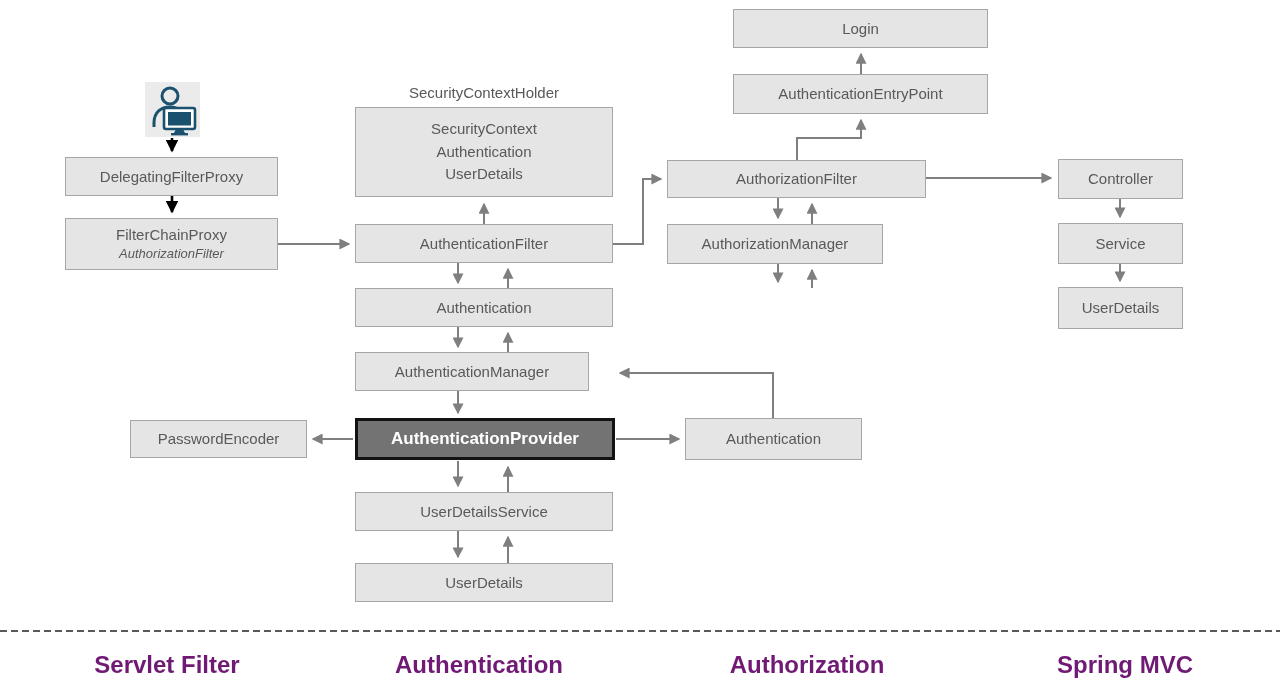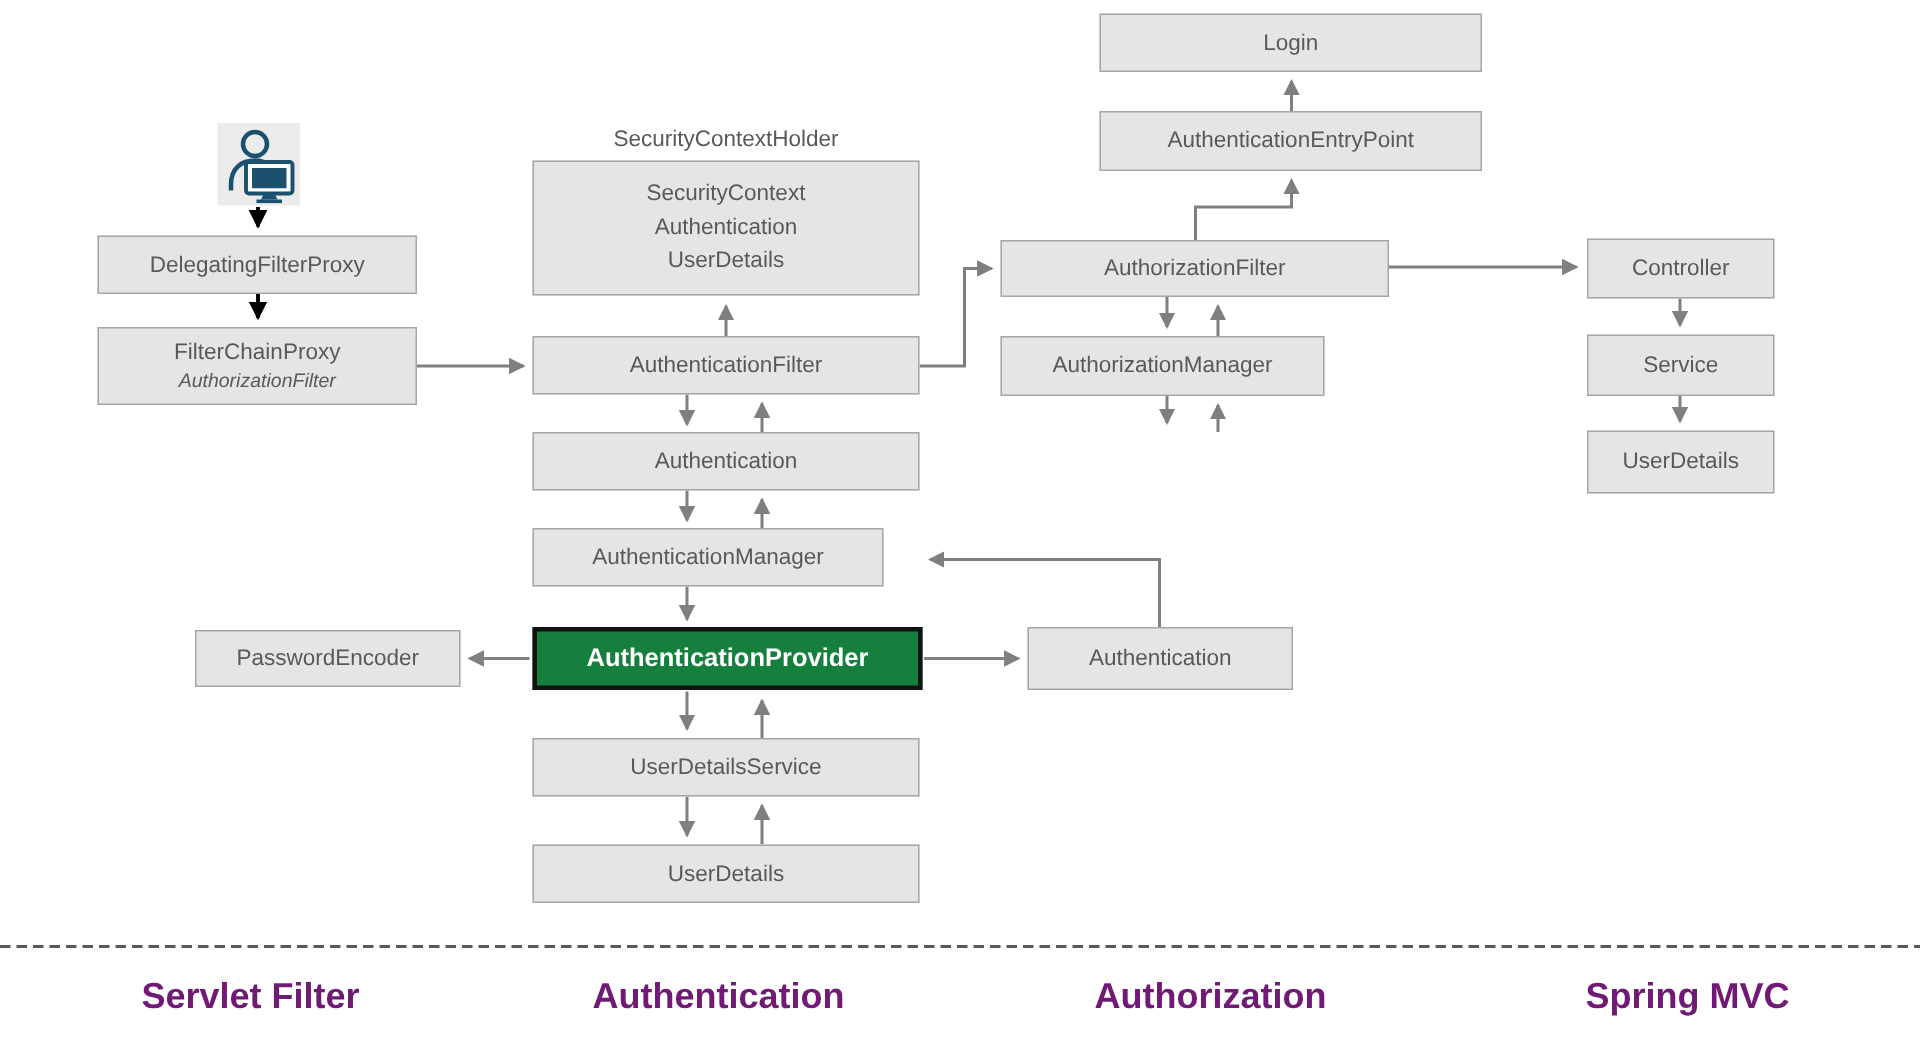--- a/index.html
+++ b/index.html
@@ -24,21 +24,21 @@
   #n-login{left:733px;top:9px;width:255px;height:39px;}
   #n-entrypoint{left:733px;top:74px;width:255px;height:40px;}
   #n-usericon{left:145px;top:82px;width:55px;height:55px;background:#ebebeb;border:none;}
   #n-delegating{left:65px;top:157px;width:213px;height:39px;}
   #n-filterchain{left:65px;top:218px;width:213px;height:52px;}
   #cap-sch{left:484px;top:84px;}
   #n-sccontext{left:355px;top:107px;width:258px;height:90px;line-height:1.5;}
   #n-authfilter{left:355px;top:224px;width:258px;height:39px;}
   #n-authentication{left:355px;top:288px;width:258px;height:39px;}
   #n-authmanager{left:355px;top:352px;width:234px;height:39px;}
-  #n-provider{left:355px;top:418px;width:260px;height:42px;background:#15803d;border:3px solid #121212;color:#ffffff;font-weight:bold;font-size:17px;}
+  #n-provider{left:355px;top:418px;width:260px;height:42px;background:#737373;border:3px solid #121212;color:#ffffff;font-weight:bold;font-size:17px;}
   #n-pwencoder{left:130px;top:420px;width:177px;height:38px;}
   #n-udservice{left:355px;top:492px;width:258px;height:39px;}
   #n-udetails{left:355px;top:563px;width:258px;height:39px;}
   #n-authresult{left:685px;top:418px;width:177px;height:42px;}
   #n-authzfilter{left:667px;top:160px;width:259px;height:38px;}
   #n-authzmanager{left:667px;top:224px;width:216px;height:40px;}
   #n-authzdecision{left:667px;top:288px;width:259px;height:40px;}
   #n-controller{left:1058px;top:159px;width:125px;height:40px;}
   #n-service{left:1058px;top:223px;width:125px;height:41px;}
   #n-repository{left:1058px;top:287px;width:125px;height:42px;}

